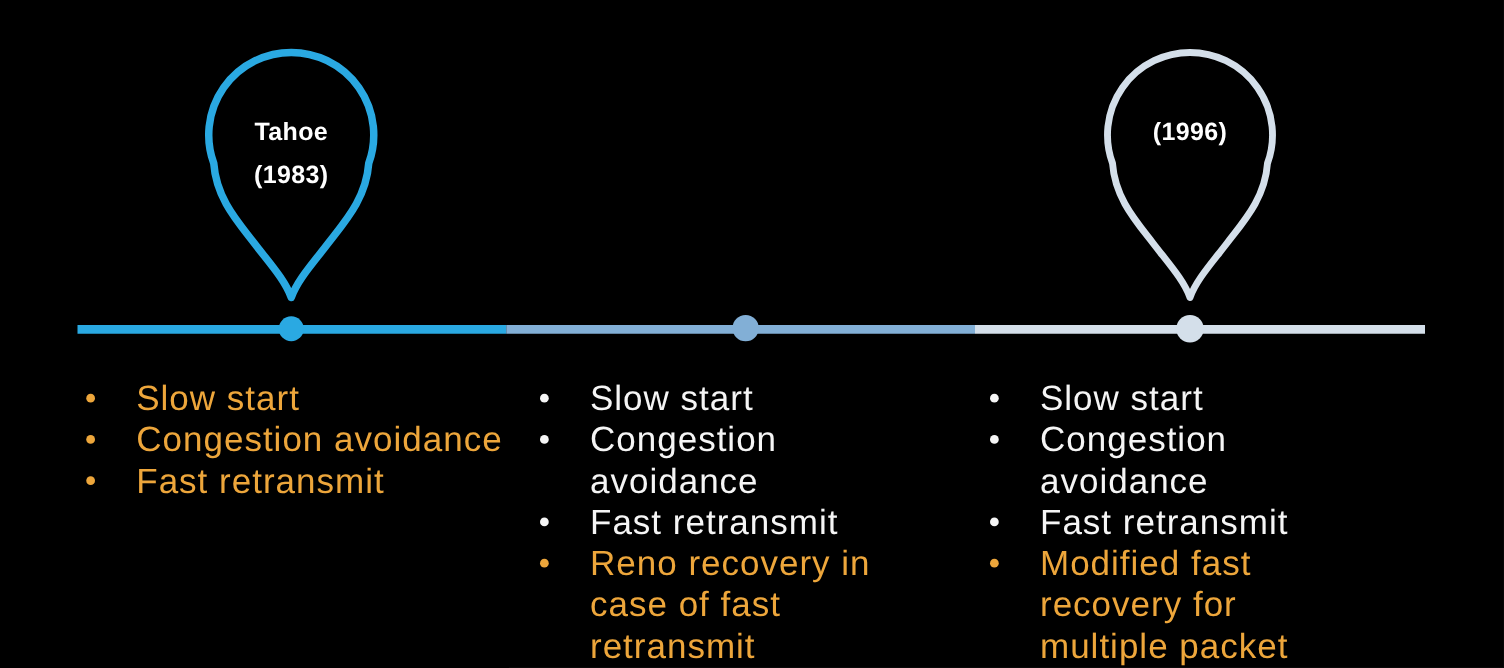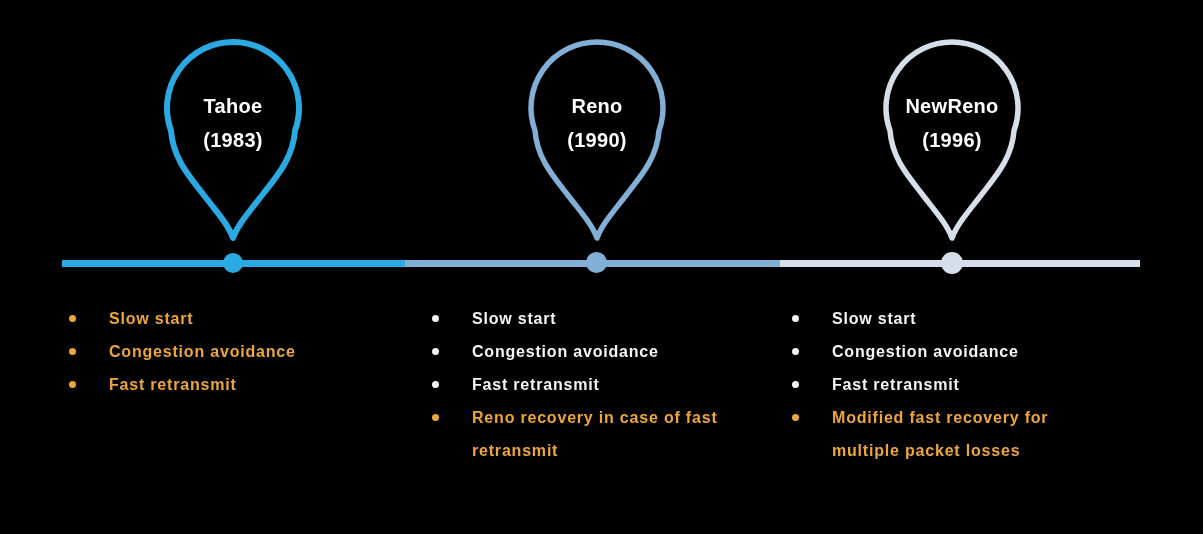--- a/index.html
+++ b/index.html
@@ -49,61 +49,49 @@
   .flist.l0 { left: 62px;  width: 345px; }
   .flist.l1 { left: 425px; width: 312px; }
   .flist.l2 { left: 785px; width: 300px; }
   .feature { display: flex; align-items: flex-start; color: var(--text-white); }
   .feature.hl { color: var(--highlight-orange); }
   .bullet { flex: none; width: 47px; position: relative; height: 33px; }
   .bullet::before {
     content: ""; position: absolute; left: 7px; top: 13px;
     width: 7px; height: 7px; border-radius: 50%; background: currentColor;
   }
-  .ftext { font-size: 16px; line-height: 33px; letter-spacing: 0.8px; font-weight: bold; }
+  .ftext { font-size: 28px; line-height: 33px; letter-spacing: 0.8px; }
   .flist.l1 .ftext { max-width: 302px; }
   .flist.l2 .ftext { max-width: 290px; }
 </style>
 </head>
 <body>
 
 <div class="canvas">
 
   <div class="pin tahoe" style="left:153px">
     <svg viewBox="0 0 160 210">
       <path d="M 18 96.6 A 66 66 0 1 1 142 96.6
                C 140 124 124 142 110 160 C 97 177 85 190 80 204
                C 75 190 63 177 50 160 C 36 142 20 124 18 96.6 Z"></path>
     </svg>
     <div class="pin-label">
       <div>Tahoe</div>
       <div>(1983)</div>
     </div>
   </div>
 
-  <div class="pin reno" style="left:517px">
-    <svg viewBox="0 0 160 210">
-      <path d="M 18 96.6 A 66 66 0 1 1 142 96.6
-               C 140 124 124 142 110 160 C 97 177 85 190 80 204
-               C 75 190 63 177 50 160 C 36 142 20 124 18 96.6 Z"></path>
-    </svg>
-    <div class="pin-label">
-      <div>Reno</div>
-      <div>(1990)</div>
-    </div>
-  </div>
 
   <div class="pin newreno" style="left:872px">
     <svg viewBox="0 0 160 210">
       <path d="M 18 96.6 A 66 66 0 1 1 142 96.6
                C 140 124 124 142 110 160 C 97 177 85 190 80 204
                C 75 190 63 177 50 160 C 36 142 20 124 18 96.6 Z"></path>
     </svg>
     <div class="pin-label">
-      <div>NewReno</div>
       <div>(1996)</div>
     </div>
   </div>
 
   <div>
     <div class="tl-seg s1"></div>
     <div class="tl-seg s2"></div>
     <div class="tl-seg s3"></div>
     <div class="tl-dot d1"></div>
     <div class="tl-dot d2"></div>

